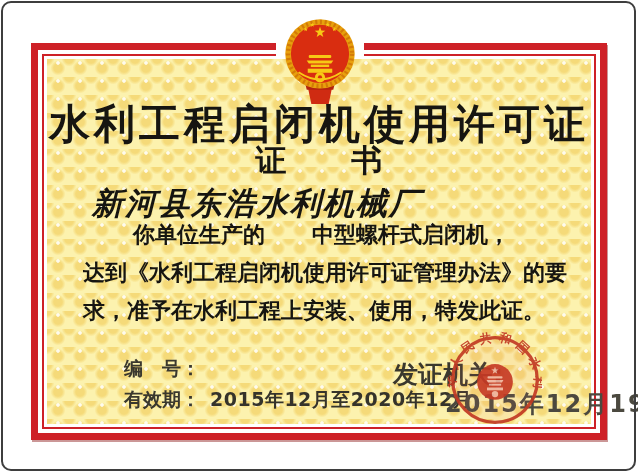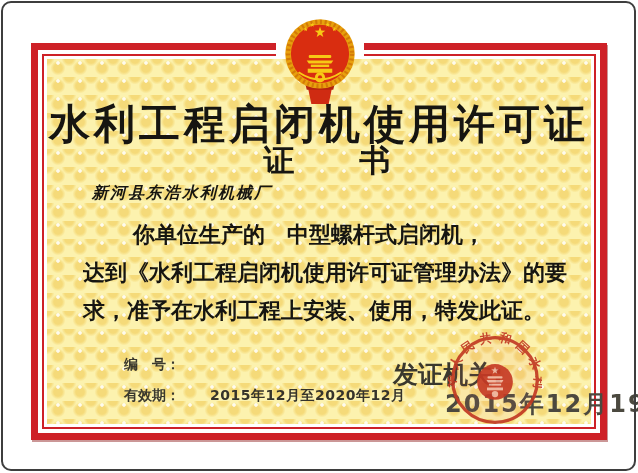--- a/index.html
+++ b/index.html
@@ -33,36 +33,36 @@
   }
   
   .emblem-notch{position:absolute;left:276px;top:40px;width:88px;height:19px;background:#ffffff;z-index:11;}
   .emblem{position:absolute;left:281px;top:13px;width:78px;height:94px;z-index:12;}
 
   .title{
     position:absolute;top:38px;left:0;width:100%;text-align:center;
     font-size:41px;font-weight:bold;letter-spacing:4px;white-space:nowrap;
   }
   .subtitle{
-    position:absolute;top:81px;left:8px;width:100%;text-align:center;
+    position:absolute;top:81px;left:0;width:100%;text-align:center;
     font-size:31px;font-weight:bold;white-space:pre;
   }
   .company{
     position:absolute;top:124px;left:45px;
-    font-size:16px;font-weight:bold;font-style:italic;letter-spacing:2px;
+    font-size:31px;font-weight:bold;font-style:italic;letter-spacing:2px;
     font-family:"DejaVu Serif","Liberation Serif",serif;white-space:nowrap;
   }
   .bodyline{position:absolute;font-size:22px;font-weight:bold;white-space:nowrap;letter-spacing:0px;}
   .line1{top:161px;left:86px;}
-  .line1 .product{margin-left:22px;}
+  .line1 .product{margin-left:47px;}
   .line1 .suffix{}
   .line2{top:199px;left:36px;}
   .line3{top:237px;left:36px;}
 
-  .field-row{position:absolute;display:flex;font-size:14px;font-weight:bold;color:#3a382e;white-space:nowrap;align-items:center;}
+  .field-row{position:absolute;display:flex;font-size:19px;font-weight:bold;color:#3a382e;white-space:nowrap;align-items:center;}
   .row-serial{top:297px;left:77px;}
   .row-valid{top:328px;left:77px;}
   .field-label{width:86px;}
   .field-value{letter-spacing:.5px;color:#35332b;}
   .issuer{position:absolute;top:299px;left:346px;font-size:25px;font-weight:bold;color:#3a382e;white-space:nowrap;}
   .issue-date{position:absolute;top:329px;left:398px;font-size:24px;font-weight:bold;color:#4b493f;letter-spacing:2px;white-space:nowrap;z-index:2;}
   .seal{position:absolute;left:401px;top:272px;width:94px;height:98px;z-index:3;opacity:.92;}
 </style>
 </head>
 <body>

